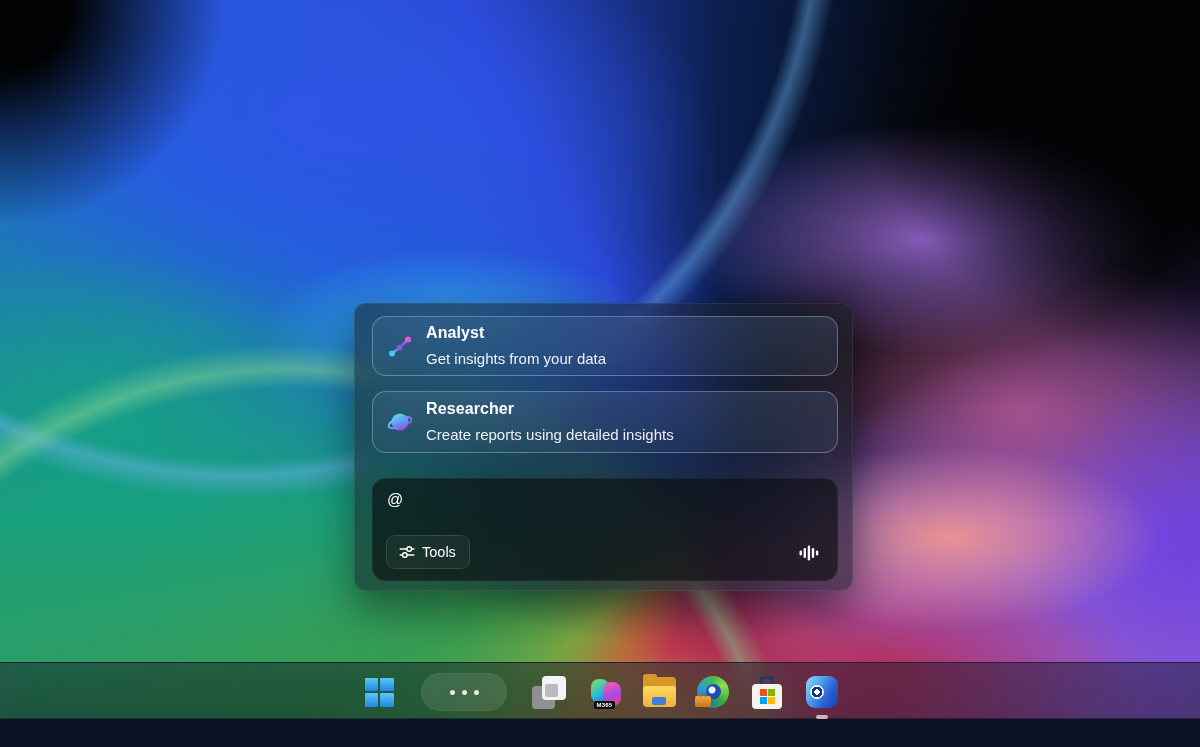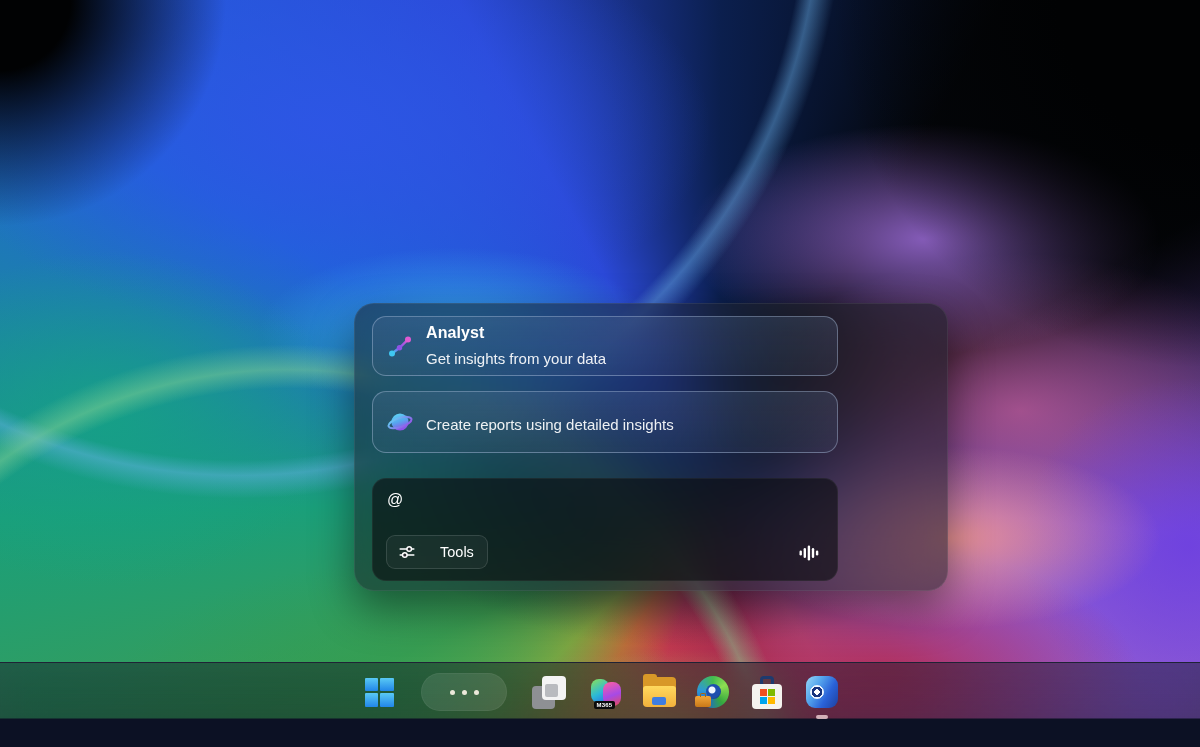--- a/index.html
+++ b/index.html
@@ -30,22 +30,22 @@
       radial-gradient(ellipse 34% 28% at 57% 66%, rgba(13,35,87,0.9) 0%, rgba(13,35,87,0) 74%),
       radial-gradient(ellipse 46% 40% at 27% 17%, rgba(46,85,230,0.9) 0%, rgba(46,85,230,0) 70%),
       conic-gradient(from 0deg at 60% 66%,
         #0b1f4e 0deg, #04060a 30deg, #04060a 60deg, #7e54d8 95deg, #9a5fd0 125deg,
         #b2538e 150deg, #a42f52 172deg, #c23a50 198deg, #c96a38 212deg, #93a93e 225deg,
         #3f9c51 243deg, #1a9f7a 268deg, #1f64d8 300deg, #2b49d8 332deg, #0b1f4e 360deg);
   }
 
   
   .agent-panel {
-    position:absolute; left:354px; top:303px; width:594px; height:288px;
-    border-radius:20px;
+    position:absolute; left:354px; top:303px; width:499px; height:288px;
+    border-radius:12px;
     background:rgba(31,35,42,0.58);
     backdrop-filter:blur(28px) saturate(125%);
     -webkit-backdrop-filter:blur(28px) saturate(125%);
     border:1px solid rgba(255,255,255,0.07);
     box-shadow:0 18px 44px rgba(0,0,0,0.45);
   }
   .agent-card {
     position:absolute; left:17px; width:466px;
     border-radius:14px;
     border:1px solid rgba(176,196,224,0.42);
@@ -65,21 +65,21 @@
     border-radius:14px;
     background:rgba(12,13,15,0.62);
     border:1px solid rgba(255,255,255,0.05);
   }
   .composer-input {
     position:absolute; left:14px; top:12px;
     color:#ffffff; font-size:16px; min-width:200px; outline:none;
   }
   .tools-button {
     position:absolute; left:13px; bottom:11px; height:34px;
-    display:flex; align-items:center; gap:24px; padding:0 13px 0 11px;
+    display:flex; align-items:center; gap:6px; padding:0 13px 0 11px;
     border-radius:9px;
     border:1px solid rgba(255,255,255,0.13);
     background:rgba(255,255,255,0.045);
     color:#ffffff; font-size:14.5px; cursor:pointer;
   }
   .voice-button {
     position:absolute; right:16px; bottom:15px; width:24px; height:24px;
     display:flex; align-items:center; justify-content:center; cursor:pointer;
   }
 
@@ -186,20 +186,21 @@
         </linearGradient>
         <linearGradient id="gr" x1="0" y1="0" x2="1" y2="1">
           <stop offset="0" stop-color="#5fd4f4"></stop>
             <stop offset="1" stop-color="#9a4ae8"></stop>
         </linearGradient>
       </defs>
       <circle cx="13" cy="13" r="8.6" fill="url(#gp)"></circle>
       <ellipse cx="13" cy="13.6" rx="12" ry="4.6" fill="none" stroke="url(#gr)" stroke-width="2" transform="rotate(-18 13 13.6)"></ellipse>
     </svg>
     <div>
+      <div class="agent-title">Researcher</div>
       <div class="agent-desc">Create reports using detailed insights</div>
     </div>
   </div>
 
   <div class="composer">
     <div class="composer-input">@</div>
     <button class="tools-button">
       <svg width="18" height="18" viewBox="0 0 18 18">
         <g stroke="#ffffff" stroke-width="1.5" stroke-linecap="round" fill="none">
           <path d="M2.2 6 H15.8"></path>

